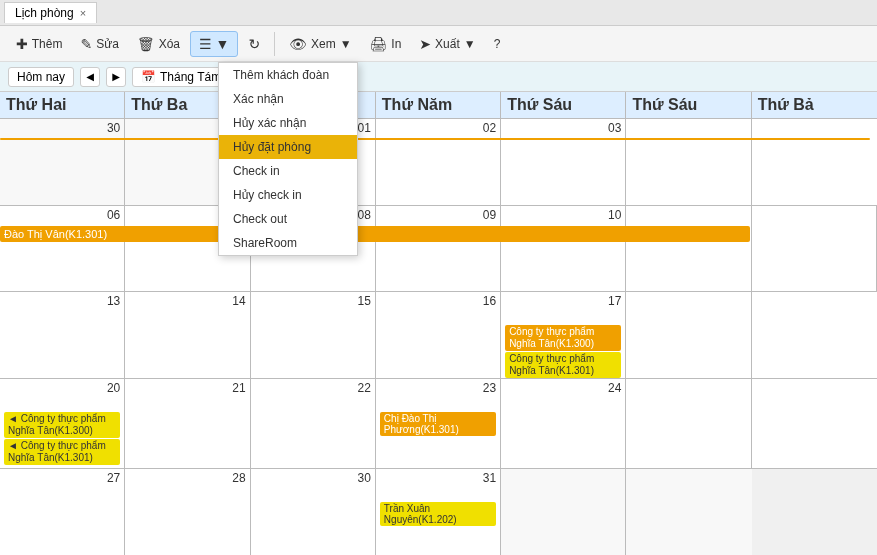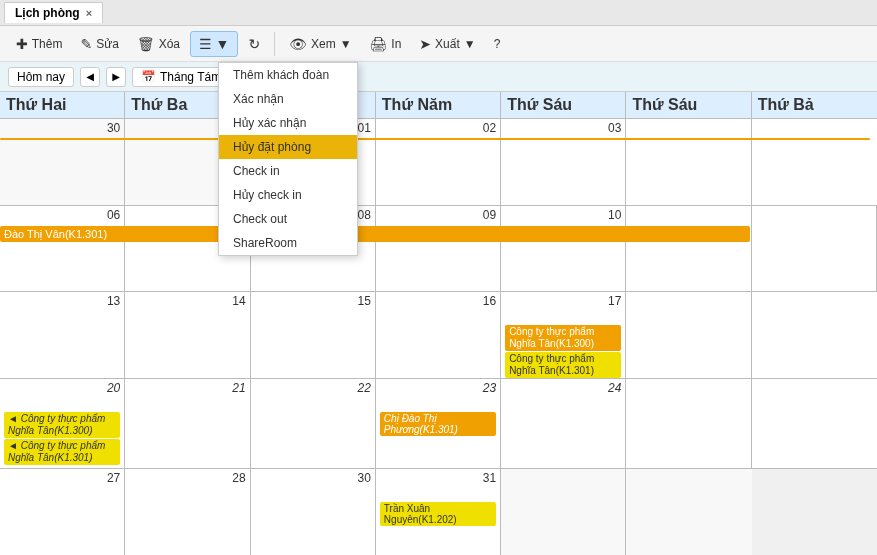--- a/index.html
+++ b/index.html
@@ -17,21 +17,20 @@
     .tab-item {
       background: #fff;
       border: 1px solid #ccc;
       border-bottom: none;
       padding: 3px 10px;
       display: flex;
       align-items: center;
       gap: 6px;
       font-size: 12px;
       cursor: pointer;
-      font-weight: bold;
     }
     .tab-close { color: #666; font-size: 11px; cursor: pointer; }
 
     
     .toolbar {
       background: #f5f5f5;
       border-bottom: 1px solid #ddd;
       display: flex;
       align-items: center;
       height: 36px;
@@ -346,21 +345,21 @@
         <div class="event-dots">...</div>
       </div>
       <div class="cal-cell">
         <div class="cell-date"></div>
       </div>
       <div class="cal-cell">
         <div class="cell-date"></div>
       </div>
     </div>
 
-    <div class="cal-row" style="position:relative; min-height:90px;font-style:italic;">
+    <div class="cal-row" style="position:relative; min-height:90px;">
       <div class="cal-cell">
         <div class="cell-date">20</div>
         <div class="event event-yellow" style="font-size:10px; white-space:normal; line-height:1.2;">◄ Công ty thực phẩm Nghĩa Tân(K1.300)</div>
         <div class="event event-yellow" style="font-size:10px; white-space:normal; line-height:1.2;">◄ Công ty thực phẩm Nghĩa Tân(K1.301)</div>
         <div class="event-dots">...</div>
       </div>
       <div class="cal-cell">
         <div class="cell-date">21</div>
       </div>
       <div class="cal-cell">

